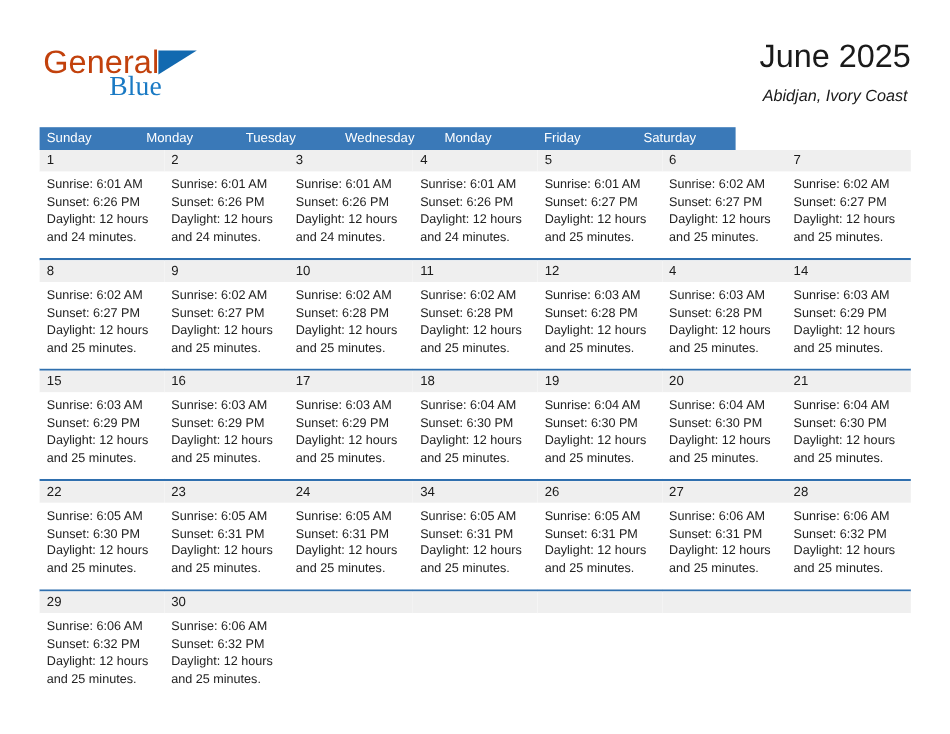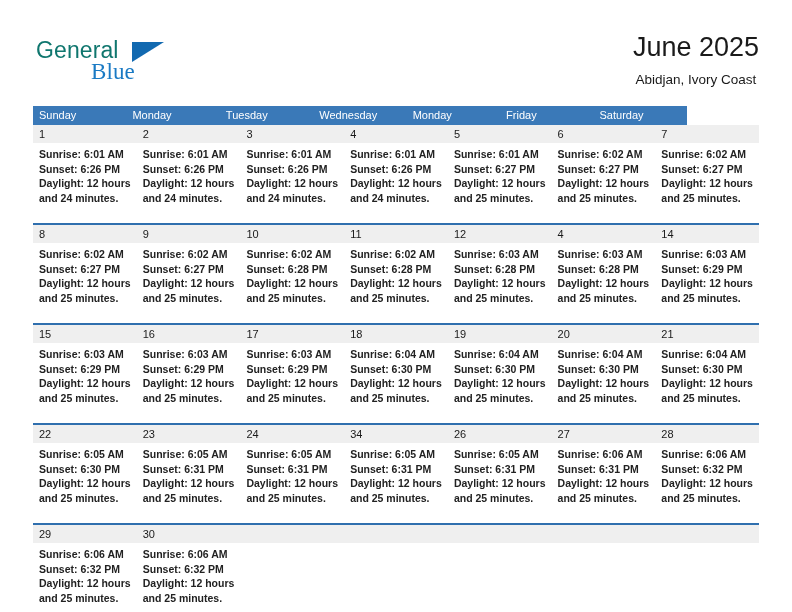--- a/index.html
+++ b/index.html
@@ -36,23 +36,23 @@
     position: absolute;
     left: 36px;
     top: 37px;
     width: 220px;
     height: 52px;
   }
   .brand-general {
     position: absolute;
     left: 0;
     top: 0;
-    font-size: 23px;
+    font-size: 27px;
     letter-spacing: 0.1px;
-    color: #0f766e;
+    color: #c2410c;
     font-family: "Liberation Sans", sans-serif;
   }
   .brand-triangle {
     position: absolute;
     left: 96px;
     top: 5px;
     width: 0;
     height: 0;
     border-left: 32px solid #1269b0;
     border-bottom: 20px solid transparent;
@@ -80,33 +80,34 @@
     font-weight: normal;
     margin: 0;
     white-space: nowrap;
   }
   .cal-subtitle {
     font-size: 13.5px;
     color: #1a1a1a;
     line-height: 18px;
     margin: 7px 0 0 0;
     white-space: nowrap;
+    font-style: italic;
   }
 
   
   .calendar {
     position: absolute;
     left: 33px;
     top: 106px;
     width: 726px;
   }
 
   .weekday-row {
     display: flex;
-    width: 654px;
+    width: 580px;
     background: #3a79b8;
   }
   .weekday-cell {
     flex: 1 1 0;
     height: 19px;
     line-height: 19px;
     color: #ffffff;
     font-size: 11px;
     padding-left: 6px;
     box-sizing: border-box;
@@ -135,25 +136,24 @@
     line-height: 18px;
     background: #efefef;
     font-size: 11px;
     color: #1a1a1a;
     padding-left: 6px;
     box-sizing: border-box;
     white-space: nowrap;
   }
 
   .day-body {
-    height: 80px;
+    height: 72px;
     padding: 4px 5px 0 6px;
     box-sizing: border-box;
     background: #ffffff;
-    font-weight: bold;
   }
   .day-line {
     font-size: 10.5px;
     line-height: 14.6px;
     color: #222222;
     white-space: nowrap;
   }
 
   .day-cell.empty .day-body {
     background: #ffffff;

